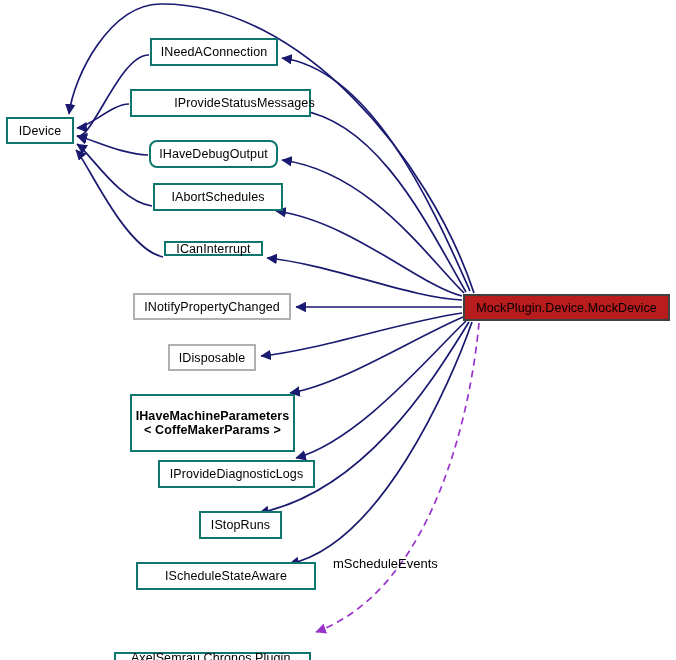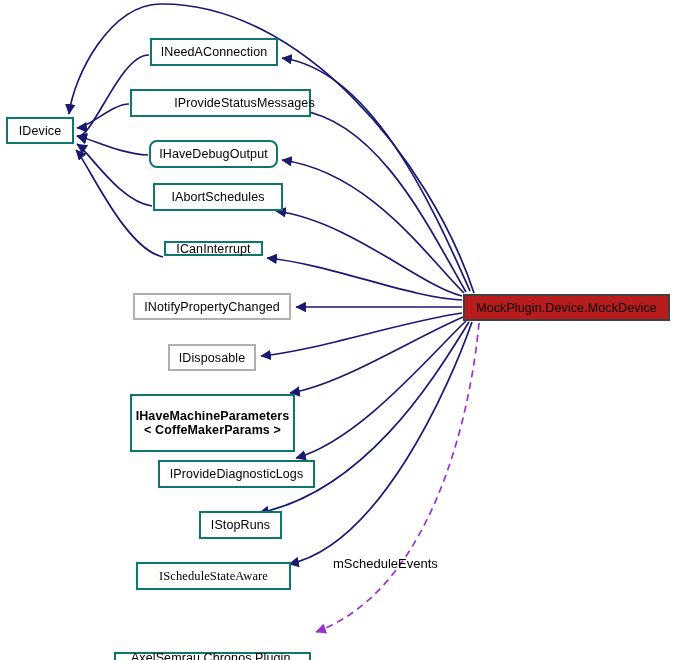--- a/index.html
+++ b/index.html
@@ -115,21 +115,21 @@
 
   <div class="node external" style="left:168px; top:344px; width:88px; height:27px;">IDisposable</div>
 
   <div class="node" style="left:130px; top:394px; width:165px; height:58px;font-weight:bold;">IHaveMachineParameters
 &lt; CoffeMakerParams &gt;</div>
 
   <div class="node" style="left:134px; top:460px; width:157px; height:28px;margin-left:24px;">IProvideDiagnosticLogs</div>
 
   <div class="node" style="left:171px; top:511px; width:83px; height:28px;margin-left:28px;">IStopRuns</div>
 
-  <div class="node" style="left:136px; top:562px; width:155px; height:28px;font-family:Liberation Serif, serif;">IScheduleStateAware</div>
+  <div class="node" style="left:136px; top:562px; width:180px; height:28px;">IScheduleStateAware</div>
 
   <div class="node" style="left:114px; top:616px; width:197px; height:26px;margin-top:36px;">AxelSemrau.Chronos.Plugin.
 IScheduleEvents</div>
 
   <div class="node focus" style="left:463px; top:294px; width:207px; height:27px;">MockPlugin.Device.MockDevice</div>
 
   <div class="edge-label" style="left:333px; top:557px;">mScheduleEvents</div>
 
 </div>
 

